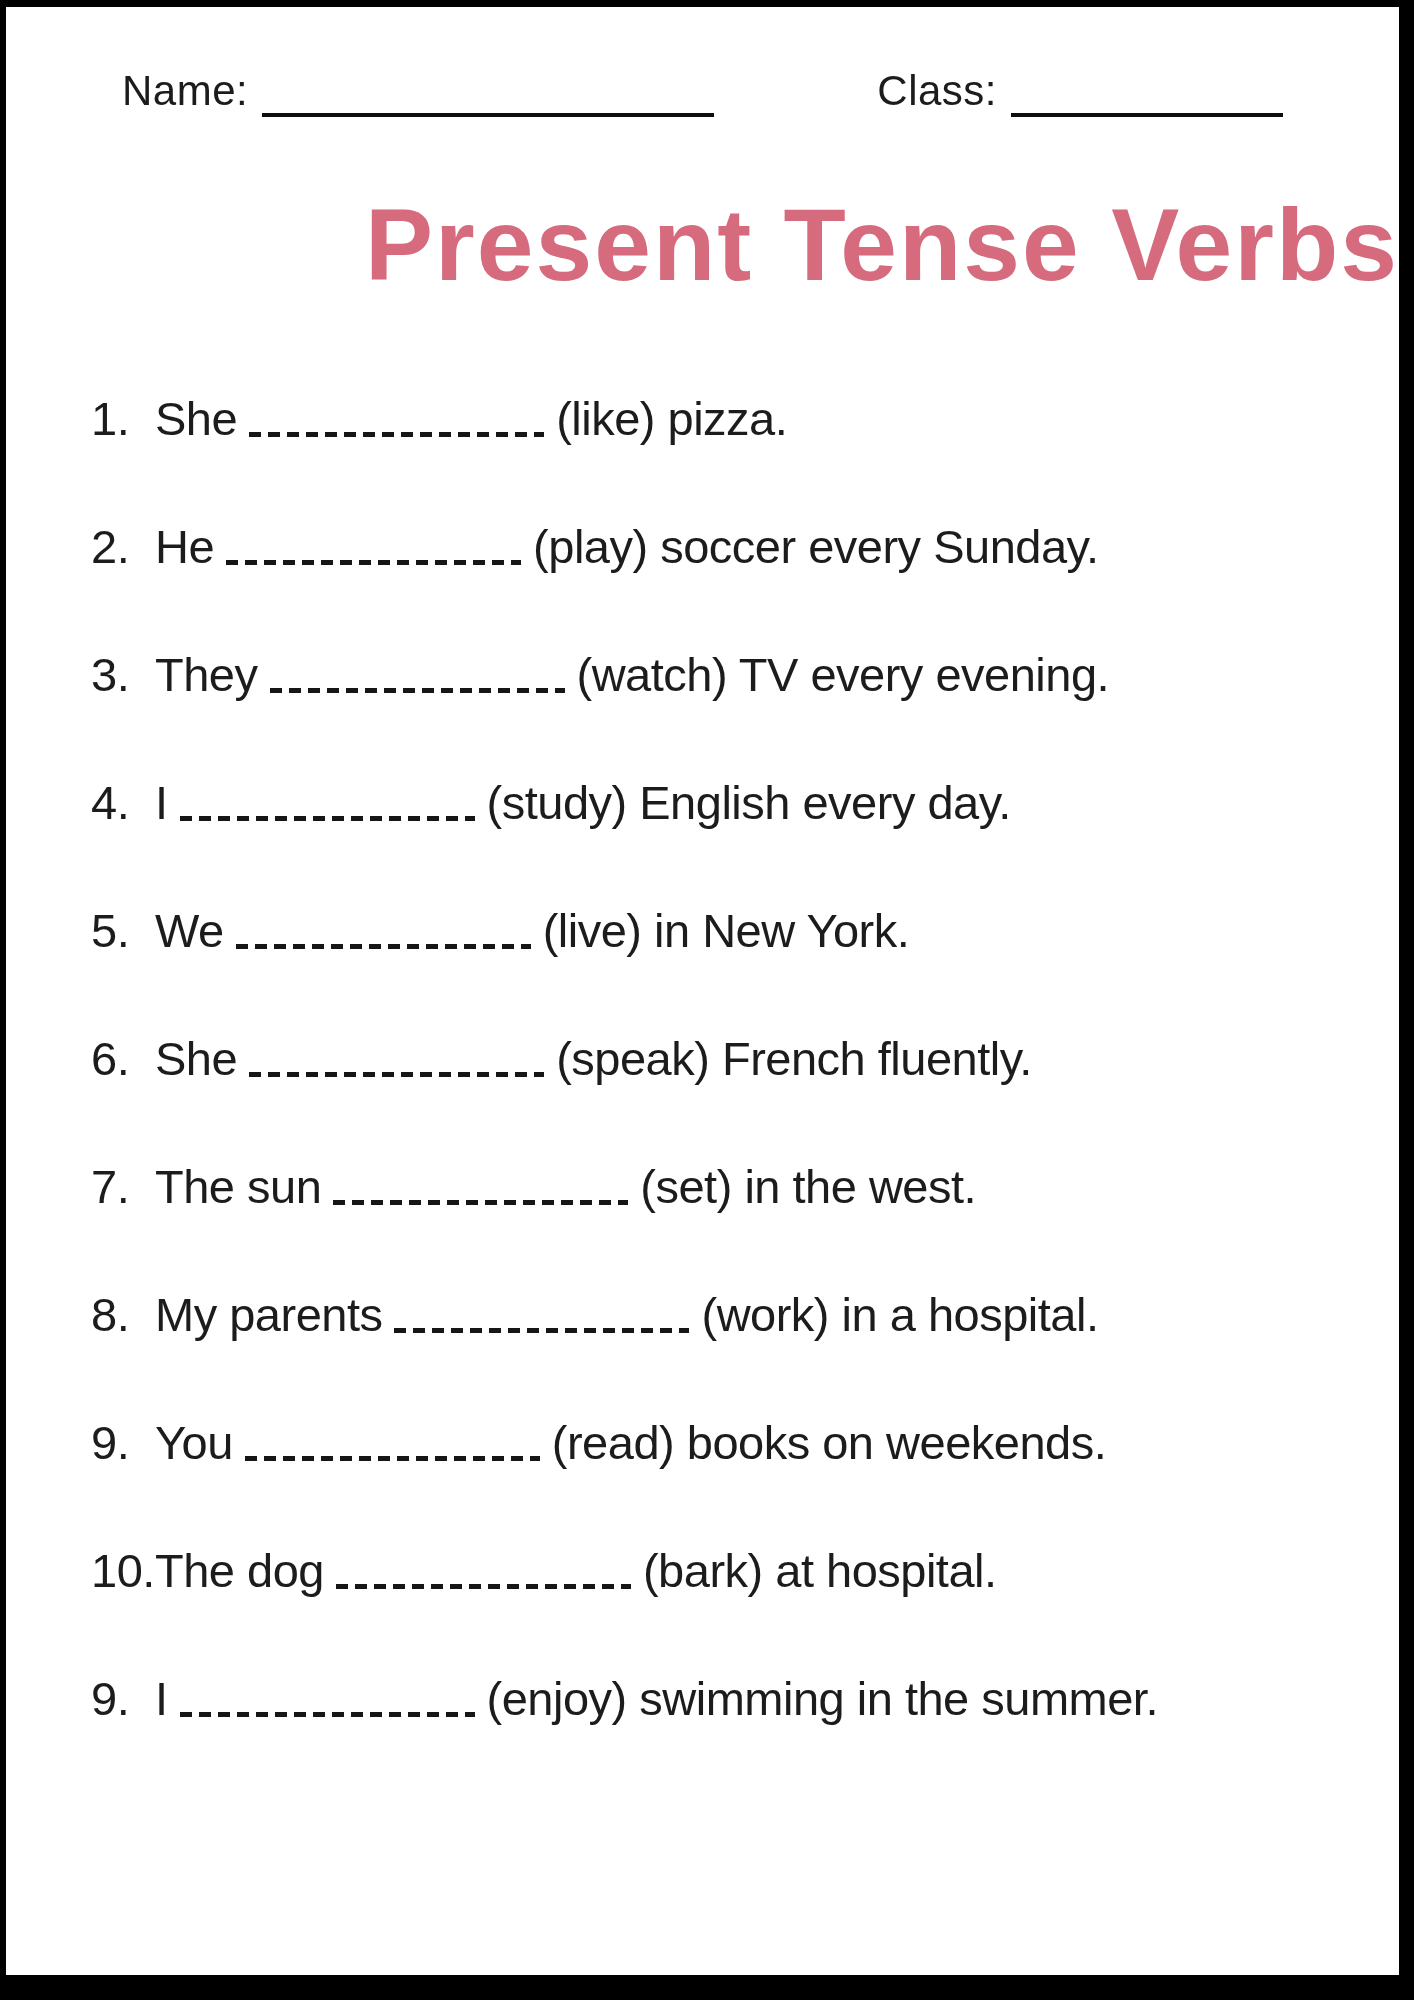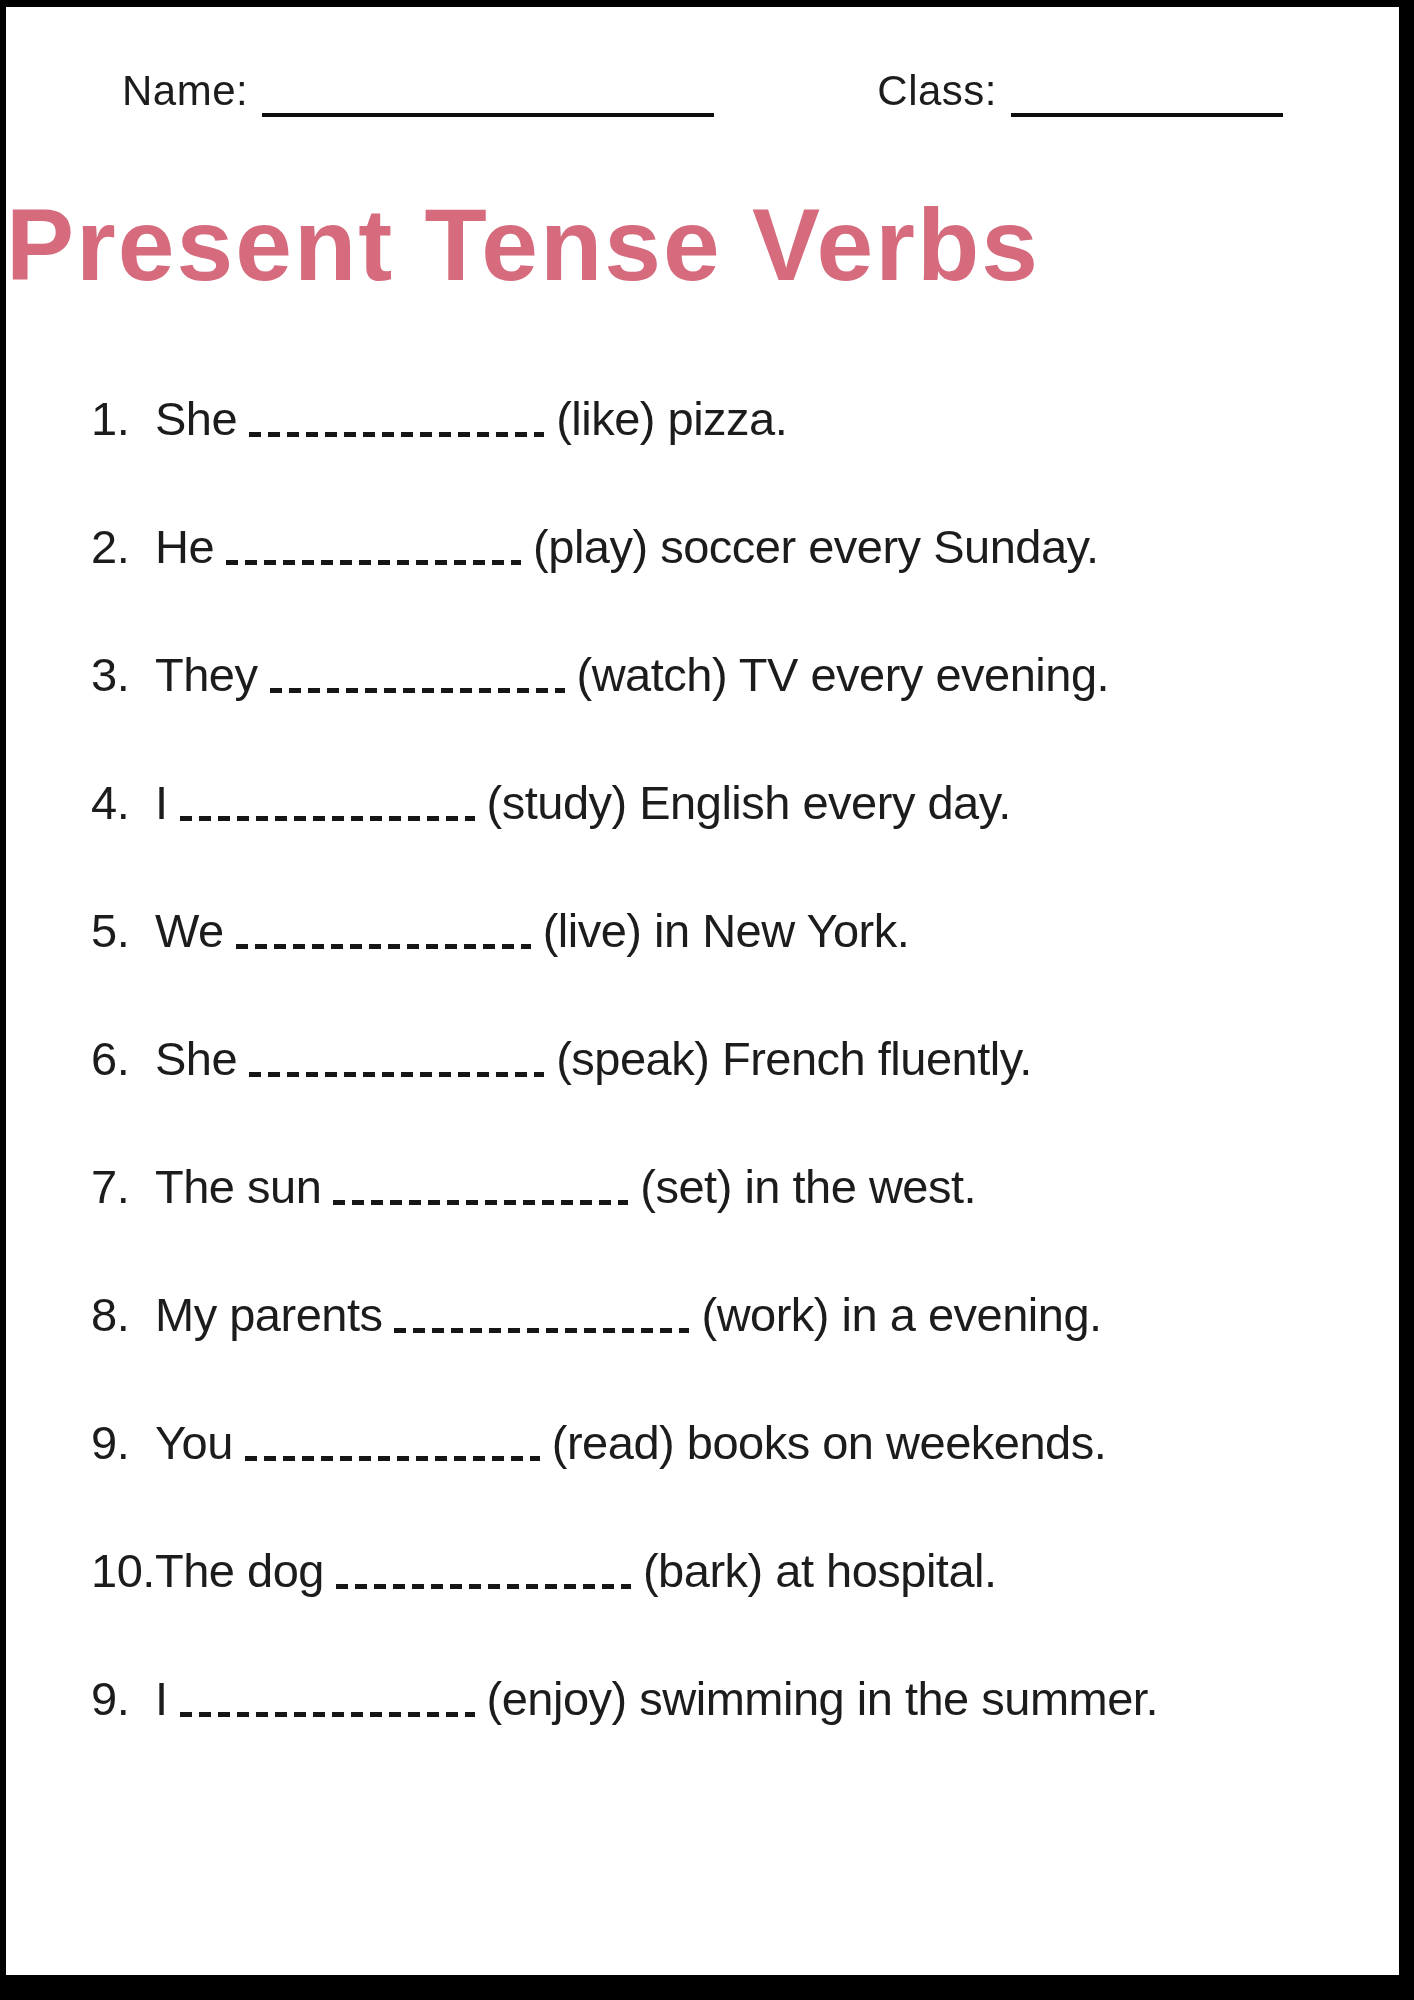--- a/index.html
+++ b/index.html
@@ -41,21 +41,21 @@
     height: 0;
     border-bottom: 4px solid #0d0d0d;
     vertical-align: -12px;
     margin-left: 14px;
   }
   .name-line  { width: 452px; }
   .class-line { width: 272px; }
   
   .title {
     margin-top: 72px;
-    text-align: left;
+    text-align: right;
     font-size: 102px;
     font-weight: bold;
     letter-spacing: 2px;
     color: var(--accent);
     line-height: 1.1;
   }
   
   .instructions {
     margin-top: 52px;
     text-align: center;
@@ -134,21 +134,21 @@
     <li class="item">
       <span class="item-number">6.</span>
       <span class="item-text"><span>She</span><span class="answer-blank"></span><span>(speak) French fluently.</span></span>
     </li>
     <li class="item">
       <span class="item-number">7.</span>
       <span class="item-text"><span>The sun</span><span class="answer-blank"></span><span>(set) in the west.</span></span>
     </li>
     <li class="item">
       <span class="item-number">8.</span>
-      <span class="item-text"><span>My parents</span><span class="answer-blank"></span><span>(work) in a evening.</span></span>
+      <span class="item-text"><span>My parents</span><span class="answer-blank"></span><span>(work) in a hospital.</span></span>
     </li>
     <li class="item">
       <span class="item-number">9.</span>
       <span class="item-text"><span>You</span><span class="answer-blank"></span><span>(read) books on weekends.</span></span>
     </li>
     <li class="item">
       <span class="item-number">10.</span>
       <span class="item-text"><span>The dog</span><span class="answer-blank"></span><span>(bark) at hospital.</span></span>
     </li>
     <li class="item">

